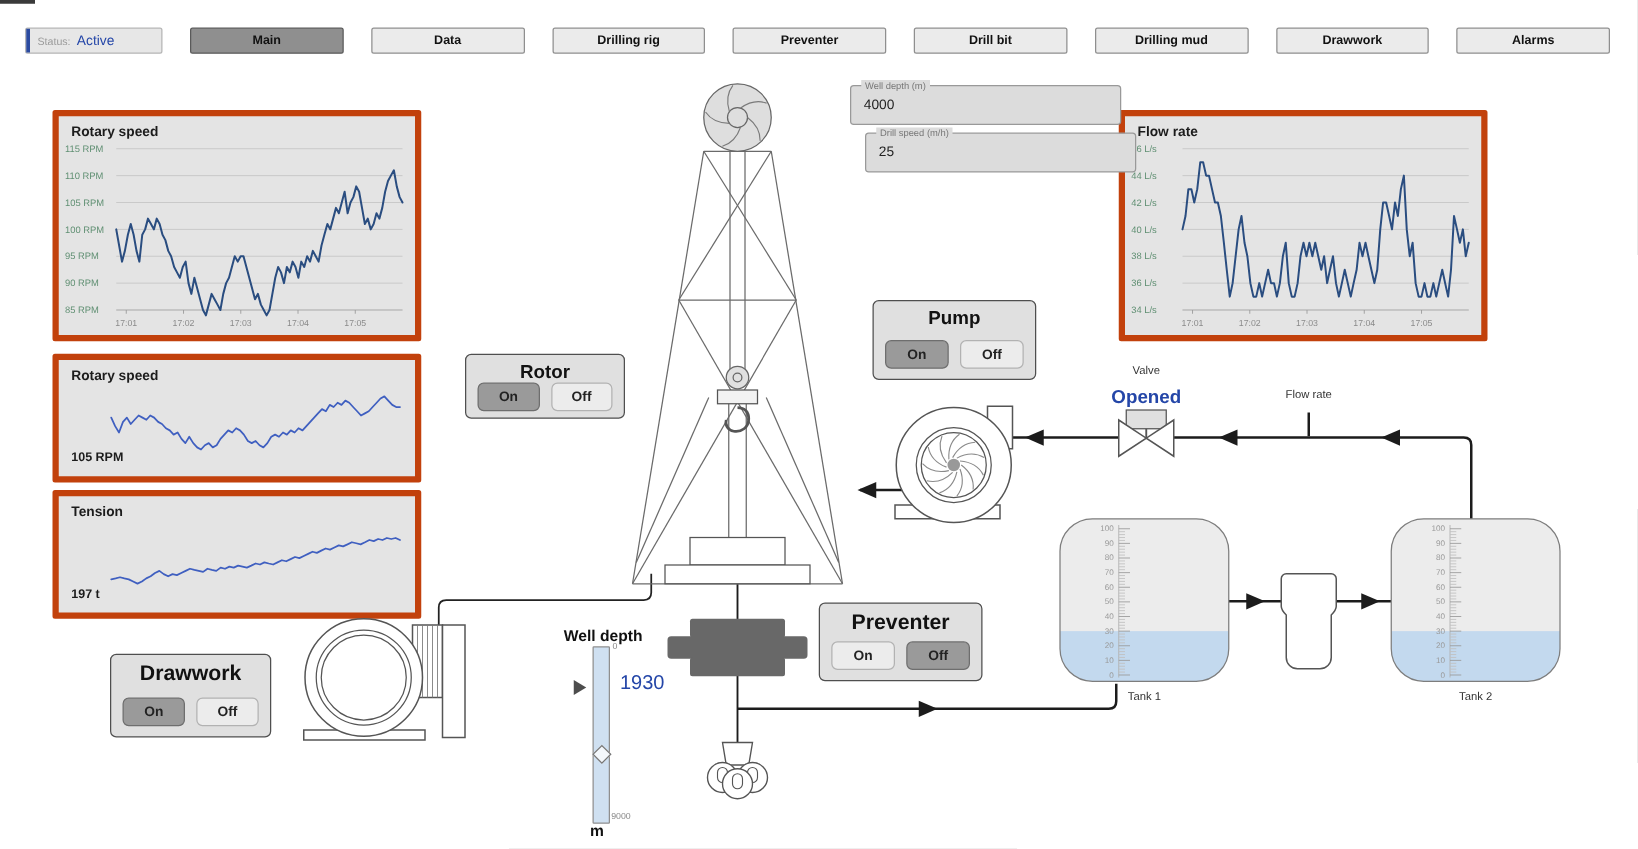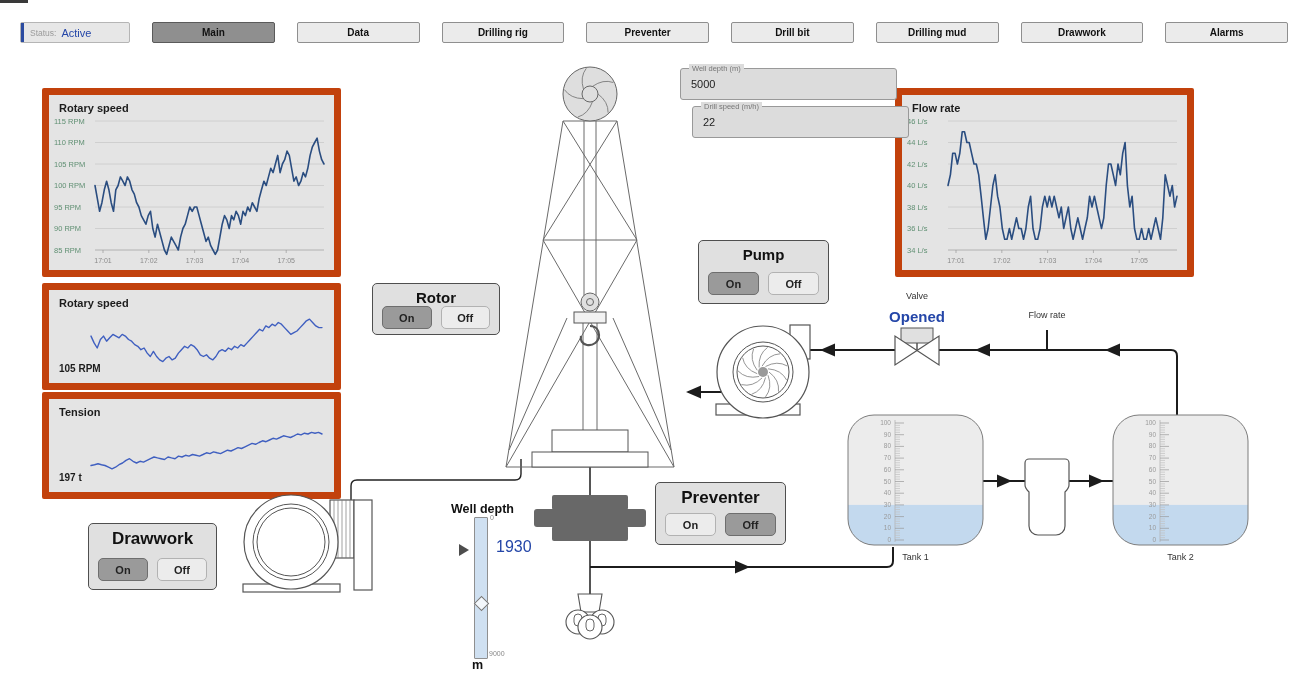--- a/index.html
+++ b/index.html
@@ -15,21 +15,21 @@
   .status-value{font-size:11px;color:#2446a8;}
 
   
   .nav-row{position:absolute;left:152px;top:22px;width:1136px;height:21px;display:flex;gap:22px;}
   .nav-btn{flex:1;border:1px solid #8f8f8f;background:#ebebeb;font-size:10px;font-weight:bold;color:#111;
     border-radius:2px;display:flex;align-items:center;justify-content:center;cursor:pointer;padding:0;
     font-family:inherit;}
   .nav-btn.active{background:#8f8f8f;border-color:#5a5a5a;}
 
   
-  .chart-panel{position:absolute;background:#e4e4e4;border:7px solid #c2410c;border-radius:2px;}
+  .chart-panel{position:absolute;background:#e4e4e4;border:5px solid #c2410c;border-radius:2px;}
   .chart-title{position:absolute;left:10px;top:7px;font-size:11px;font-weight:bold;color:#1c1c1c;z-index:2;}
   .chart-panel svg{position:absolute;left:0;top:0;}
   .spark-label{position:absolute;left:10px;bottom:9px;font-size:10px;font-weight:bold;color:#1c1c1c;z-index:2;}
 
   
   .ctrl-panel{position:absolute;background:#e0e0e0;border:1.5px solid #4f4f4f;border-radius:5px;
     box-sizing:border-box;display:flex;flex-direction:column;align-items:center;
     justify-content:space-between;padding:5px 9px 8px;z-index:3;}
   .ctrl-title{font-weight:bold;color:#111;}
   .ctrl-title.md{font-size:15px;}
@@ -432,25 +432,25 @@
   <div class="chart-panel" style="left:42px;top:392px;width:285px;height:93px;">
     <div class="chart-title">Tension</div>
     <svg width="283" height="91">
         <polyline points="42.0,66.5 45.5,65.7 49.0,64.8 52.5,65.7 56.0,66.5 59.5,68.2 63.0,69.9 66.5,68.2 70.0,65.7 73.5,64.0 77.0,61.4 80.5,59.7 84.0,62.3 87.5,64.0 91.0,62.3 94.5,63.1 98.0,61.4 101.5,59.7 105.0,58.0 108.5,58.9 112.0,59.7 115.5,60.5 119.0,58.0 122.5,58.9 126.0,59.7 129.5,57.1 133.0,58.0 136.5,56.3 140.0,57.1 143.5,55.5 147.0,56.3 150.5,57.1 154.0,55.5 157.5,53.8 161.0,54.6 164.5,52.9 168.0,53.8 171.5,54.6 175.0,52.9 178.5,51.2 182.0,52.0 185.5,50.3 189.0,48.6 192.5,49.5 196.0,47.8 199.5,46.1 203.0,44.4 206.5,45.3 210.0,43.5 213.5,41.8 217.0,42.7 220.5,41.0 224.0,39.3 227.5,40.1 231.0,38.5 234.5,36.8 238.0,37.6 241.5,38.5 245.0,36.8 248.5,35.0 252.0,35.9 255.5,34.2 259.0,35.0 262.5,33.4 266.0,34.2 269.5,33.4 273.0,35.0" fill="none" stroke="#3f5fc0" stroke-width="1.4" stroke-linejoin="round" stroke-linecap="round"></polyline>
       </svg>
     <div class="spark-label">197 t</div>
   </div>
 
   <div class="field" style="left:680px;top:68px;">
     <span class="field-label">Well depth (m)</span>
-    <span class="field-value">5000</span>
+    <span class="field-value">4000</span>
   </div>
   <div class="field" style="left:680px;top:106px;margin-left:12px;">
     <span class="field-label">Drill speed (m/h)</span>
-    <span class="field-value">22</span>
+    <span class="field-value">25</span>
   </div>
 
   <div class="ctrl-panel" style="left:372px;top:283px;width:128px;height:52px;">
     <div class="ctrl-title md">Rotor</div>
     <div class="btn-row">
       <button class="toggle-btn active">On</button>
       <button class="toggle-btn">Off</button>
     </div>
   </div>
   <div class="ctrl-panel" style="left:698px;top:240px;width:131px;height:64px;">

